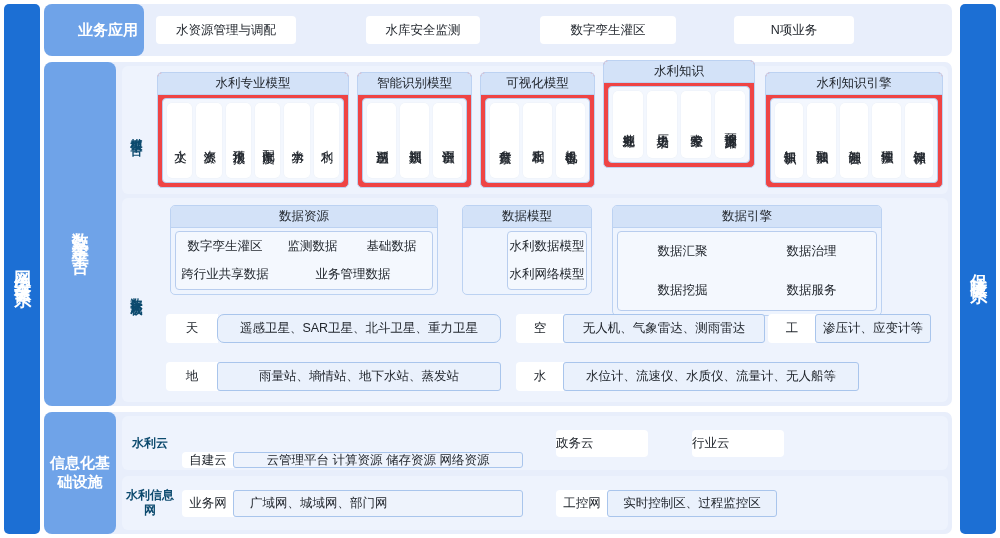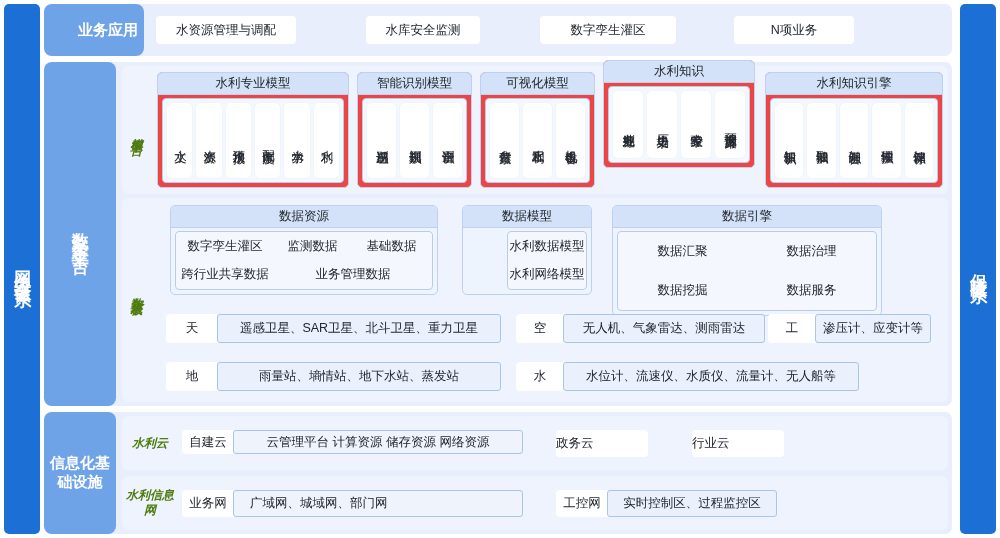--- a/index.html
+++ b/index.html
@@ -49,23 +49,23 @@
     color:#ffffff;font-weight:bold;font-size:15px;
     line-height:1.25;
   }
   .tier-label.vert .v-text{
     writing-mode:vertical-rl;text-orientation:upright;
     letter-spacing:5px;font-size:17px;
   }
   
   .sub-cap{
     position:absolute;
-    color:#4d7c0f;font-weight:bold;font-size:12px;
-    display:flex;align-items:center;justify-content:center;
-    text-align:center;line-height:1.25;font-style:italic;
+    color:#0c4a6e;font-weight:bold;font-size:12px;
+    display:flex;align-items:center;justify-content:center;
+    text-align:center;line-height:1.25;
   }
   .sub-cap.vert .v-text{
     writing-mode:vertical-rl;text-orientation:upright;letter-spacing:2px;
   }
   
   .app-chip{
     position:absolute;
     background:#ffffff;border-radius:4px;
     display:flex;align-items:center;justify-content:center;
     font-size:12.5px;color:#22272e;
@@ -307,21 +307,21 @@
     <div class="dbox-body" style="grid-template-columns:1fr 1fr;grid-template-rows:1fr 1fr;">
       <span class="cellTxt">数据汇聚</span>
       <span class="cellTxt">数据治理</span>
       <span class="cellTxt">数据挖掘</span>
       <span class="cellTxt">数据服务</span>
     </div>
   </div>
 
   <div class="tagpair" style="left:166px;top:314px;height:29px;">
     <div class="tag" style="width:52px;">天</div>
-    <div class="tagbody" style="width:284px;">遥感卫星、SAR卫星、北斗卫星、重力卫星</div>
+    <div class="tagbody" style="width:284px;border-radius:7px;">遥感卫星、SAR卫星、北斗卫星、重力卫星</div>
   </div>
   <div class="tagpair" style="left:516px;top:314px;height:29px;">
     <div class="tag" style="width:48px;">空</div>
     <div class="tagbody" style="width:202px;">无人机、气象雷达、测雨雷达</div>
   </div>
   <div class="tagpair" style="left:768px;top:314px;height:29px;">
     <div class="tag" style="width:48px;">工</div>
     <div class="tagbody" style="width:116px;">渗压计、应变计等</div>
   </div>
 
@@ -336,21 +336,21 @@
 
   <div class="row-frame" style="left:44px;top:412px;width:908px;height:122px;"></div>
   <div class="tier-label" style="left:44px;top:412px;width:72px;height:122px;">
     <span>信息化基础设施</span>
   </div>
 
   <div class="row-inner" style="left:122px;top:416px;width:826px;height:54px;"></div>
   <div class="sub-cap" style="left:126px;top:430px;width:48px;height:26px;">
     <span>水利云</span>
   </div>
-  <div class="tagpair" style="left:182px;top:430px;height:24px;">
+  <div class="tagpair" style="left:182px;top:452px;height:16px;">
     <div class="tag" style="width:52px;">自建云</div>
     <div class="tagbody wide" style="width:290px;">云管理平台 计算资源 储存资源 网络资源</div>
   </div>
   <div class="plain-chip" style="left:556px;top:430px;width:92px;height:27px;">
     <span>政务云</span>
   </div>
   <div class="plain-chip" style="left:692px;top:430px;width:92px;height:27px;">
     <span>行业云</span>
   </div>
 

